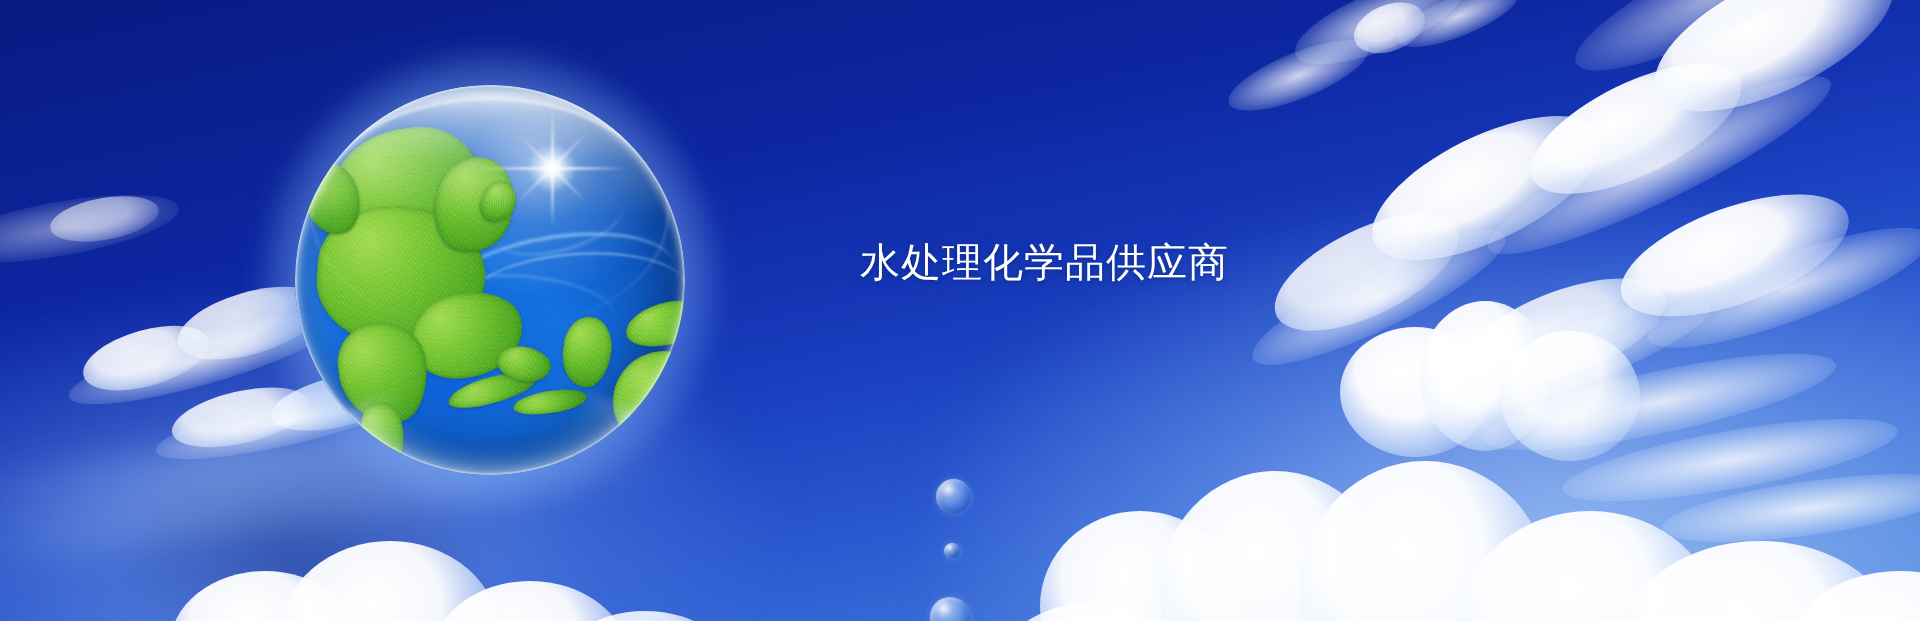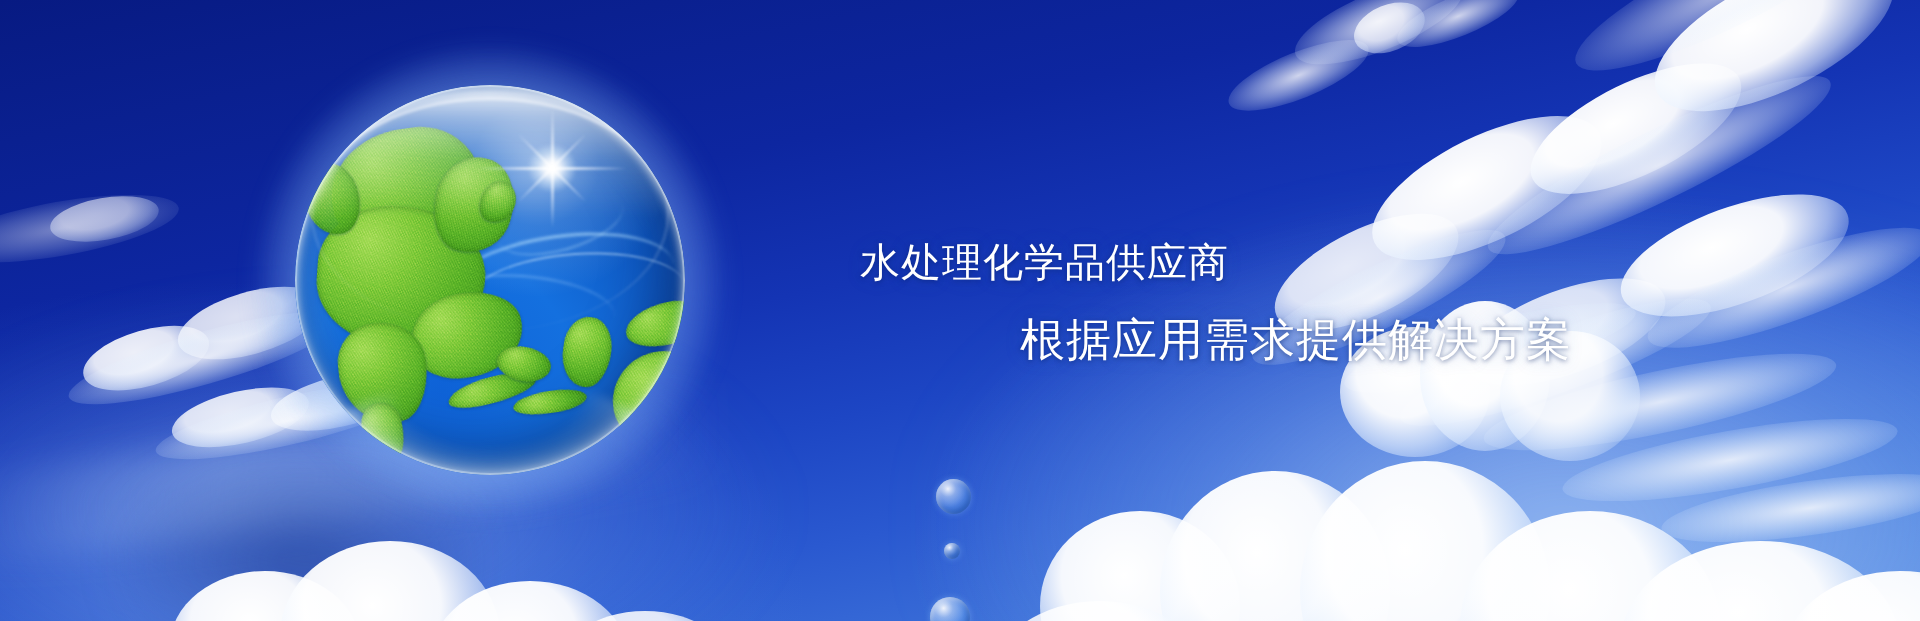--- a/index.html
+++ b/index.html
@@ -331,16 +331,15 @@
       <div class="core"></div>
     </div>
   </div>
 
   <div class="droplet" style="left:936px;top:479px;width:35px;height:35px;"></div>
   <div class="droplet" style="left:944px;top:543px;width:16px;height:16px;"></div>
   <div class="droplet" style="left:930px;top:597px;width:40px;height:40px;"></div>
 
   <div id="headline">
     <div class="tagline" id="tagline-1">水处理化学品供应商</div>
-    <div class="tagline" id="tagline-2">根据应用需求提供解决方案</div>
   </div>
 
 </div>
 
 </body></html>

